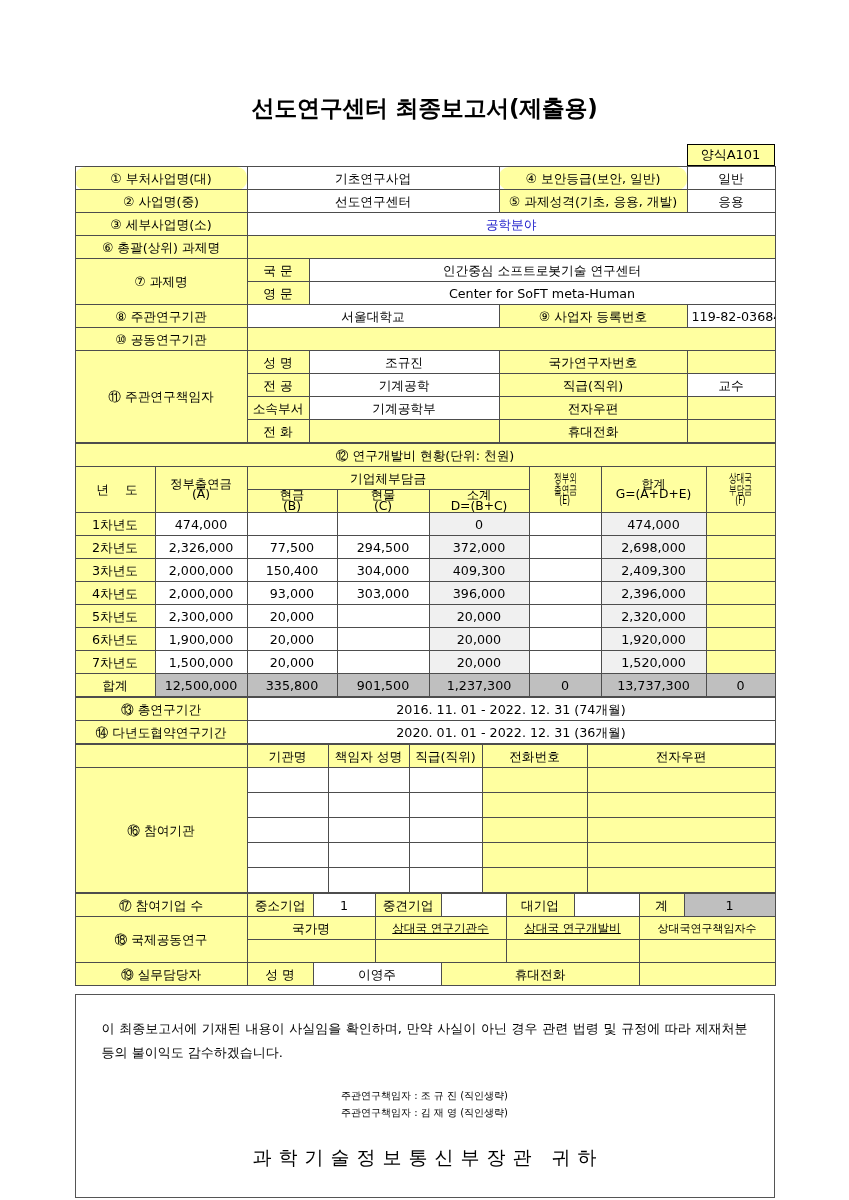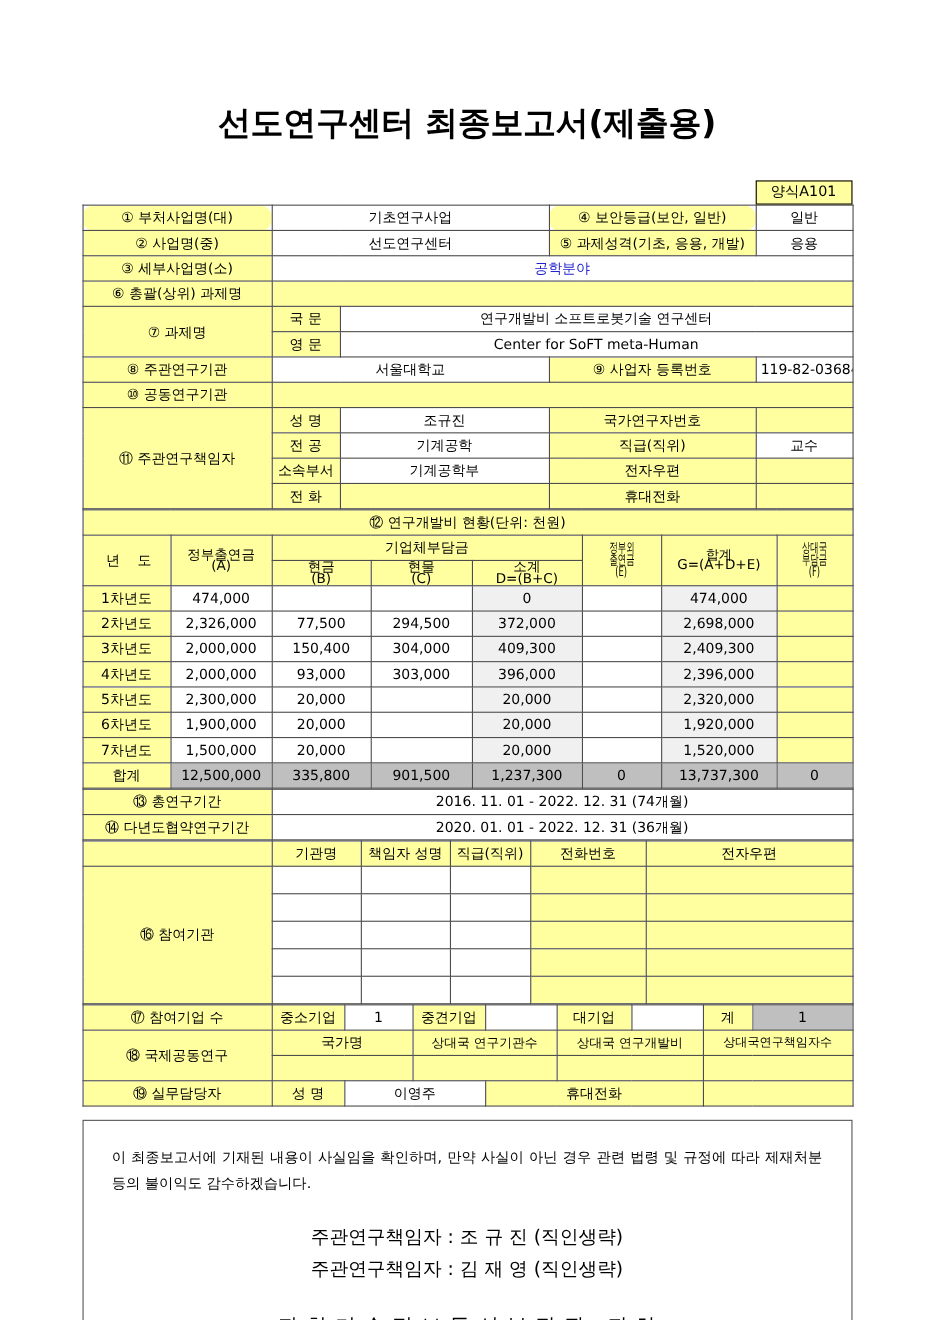--- a/index.html
+++ b/index.html
@@ -18,32 +18,32 @@
     position: relative;
     width: 849px;
     height: 1200px;
     box-sizing: border-box;
     padding: 0;
   }
 
   
   .doc-title {
     text-align: center;
-    font-size: 30px;
+    font-size: 23px;
     font-weight: bold;
     letter-spacing: -0.3px;
     margin: 0;
     padding-top: 96px;
     line-height: 1.1;
   }
 
   
   .form-wrap {
     width: 700px;
-    margin: 12px auto;
+    margin: 0 auto;
     padding-top: 23px;
   }
 
   
   .stamp-row {
     display: flex;
     justify-content: flex-end;
   }
   .stamp-box {
     width: 88px;
@@ -107,42 +107,42 @@
     white-space: nowrap;
   }
   .hdr-g {
     display: flex;
     flex-direction: column;
     align-items: center;
     line-height: 0.95;
   }
   .hdr-g .l1 { font-size: 12px; }
   .hdr-g .l2 { font-size: 12.3px; margin-top: -2px; }
-  .tiny { font-size: 11.6px; }
+  .tiny { font-size: 11.6px; text-decoration: underline; }
   .tiny9 { font-size: 11px; }
 
   
   .decl {
     width: 700px;
     margin: 8px auto 0;
     border: 1.3px solid #555;
     box-sizing: border-box;
     padding: 22px 26px 20px 26px;
   }
   .decl p.body {
     margin: 0;
     font-size: 13px;
     line-height: 1.85;
     text-align: justify;
     text-justify: inter-character;
   }
   .decl .sig {
     margin-top: 22px;
     text-align: center;
-    font-size: 17px;
+    font-size: 10px;
     line-height: 1.7;
   }
   .decl .ministry {
     margin-top: 24px;
     margin-bottom: 6px;
     text-align: center;
     font-size: 19px;
     font-weight: normal;
     letter-spacing: 7px;
     padding-left: 7px;
@@ -187,21 +187,21 @@
           <td class="yl lbl oL">③ 세부사업명(소)</td>
           <td class="wt blue oR" colspan="5">공학분야</td>
         </tr>
         <tr>
           <td class="yl lbl oL">⑥ 총괄(상위) 과제명</td>
           <td class="yl oR" colspan="5"></td>
         </tr>
         <tr>
           <td class="yl lbl oL" rowspan="2">⑦ 과제명</td>
           <td class="yl">국 문</td>
-          <td class="wt oR" colspan="4">연구개발비 소프트로봇기술 연구센터</td>
+          <td class="wt oR" colspan="4">인간중심 소프트로봇기술 연구센터</td>
         </tr>
         <tr>
           <td class="yl">영 문</td>
           <td class="wt oR" colspan="4">Center for SoFT meta-Human</td>
         </tr>
         <tr>
           <td class="yl lbl oL">⑧ 주관연구기관</td>
           <td class="wt" colspan="2">서울대학교</td>
           <td class="yl lbl" colspan="2">⑨ 사업자 등록번호</td>
           <td class="wt oR">119-82-03684</td>

